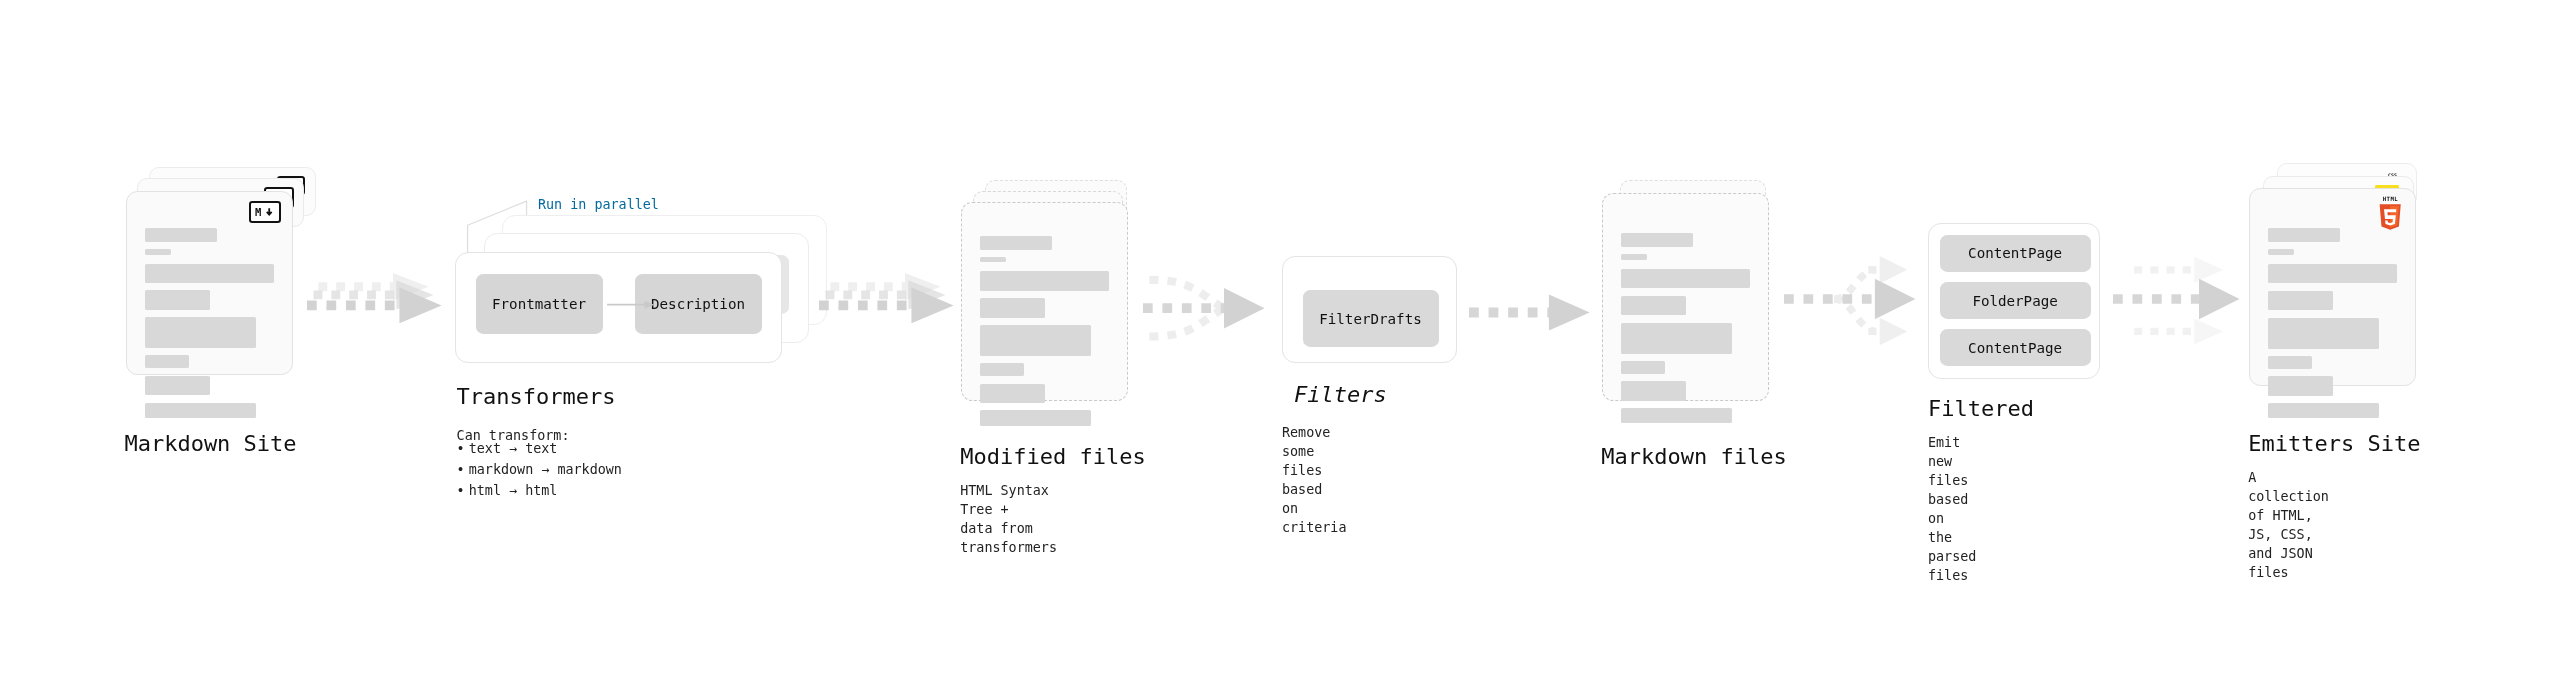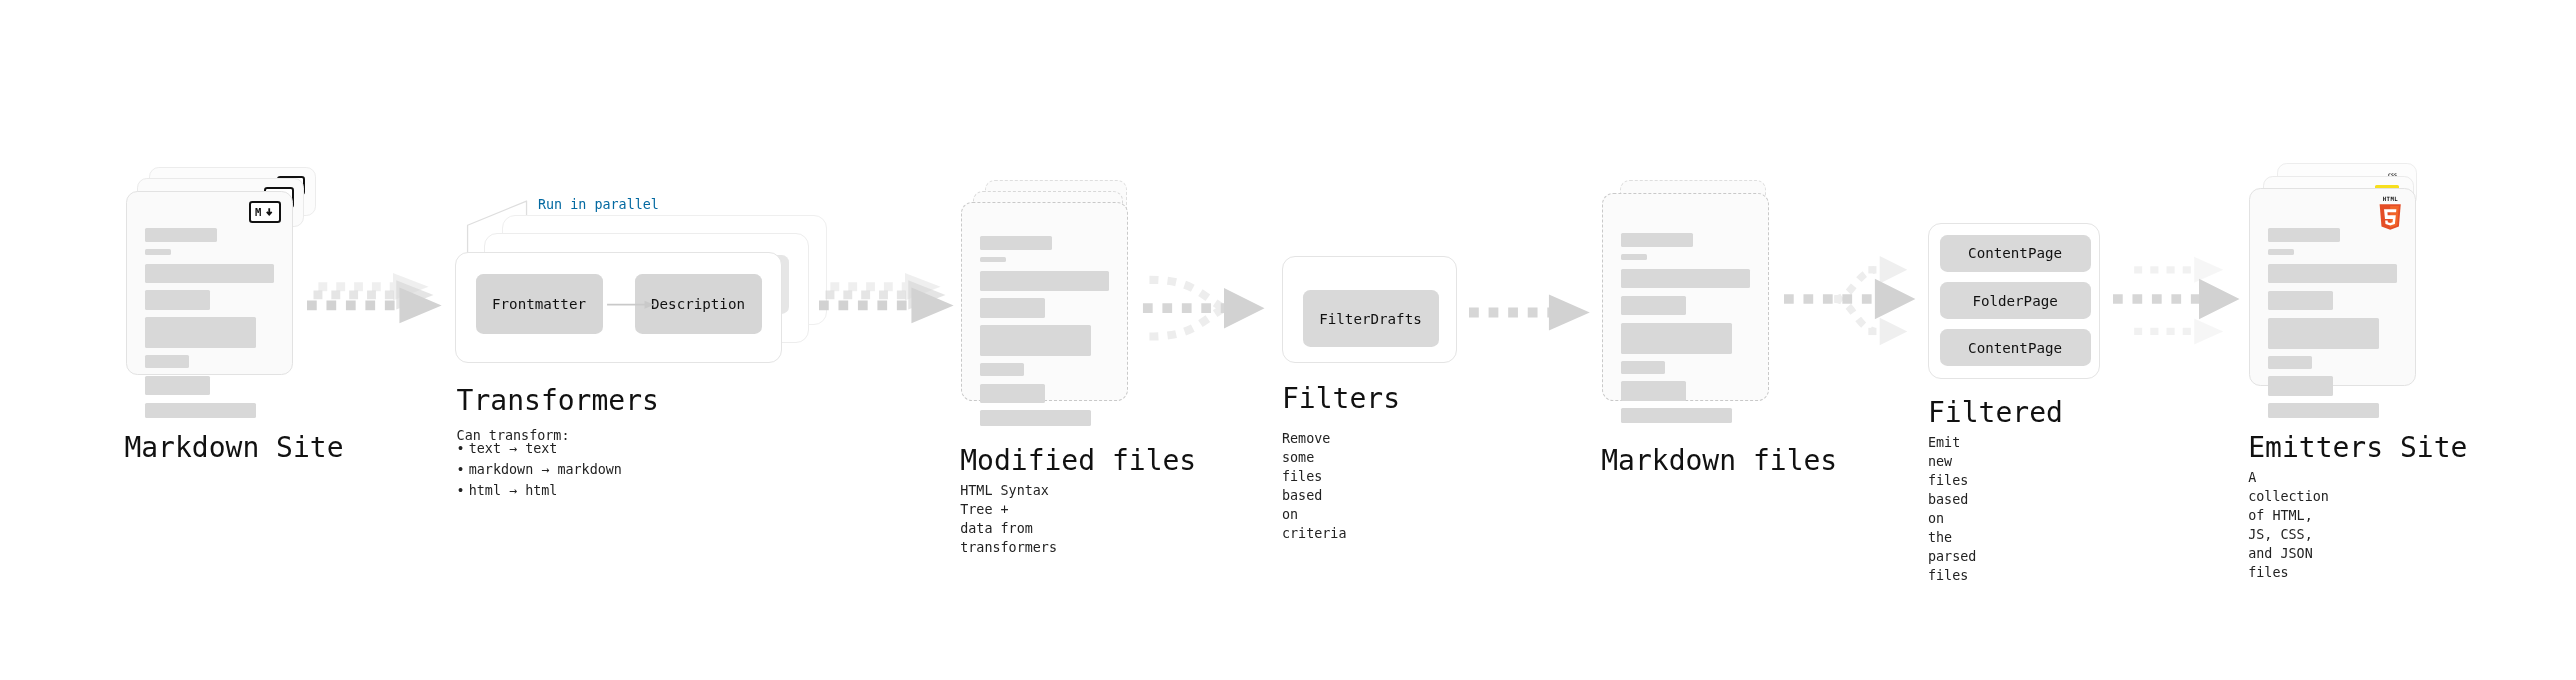--- a/index.html
+++ b/index.html
@@ -20,21 +20,21 @@
 
   
   .h5{width:28px;height:32.5px;position:relative;}
   .h5 .cap{font-size:5.7px;font-weight:700;letter-spacing:0.4px;color:#111;text-align:center;line-height:6.5px;}
   .js-badge{width:24.4px;height:14.6px;background:#f7df1e;border-radius:1.6px;}
   .css-badge{width:21px;height:9.8px;position:relative;}
   .css-badge .cssword{font-size:4.9px;font-weight:700;color:#111;text-align:center;line-height:5.7px;}
   .css-badge .bar{height:2.4px;background:#264de4;border-radius:0.8px;}
 
   
-  .stage-title{font-size:28px;font-weight:400;color:#111;letter-spacing:0px;white-space:nowrap;}
+  .stage-title{font-size:22px;font-weight:400;color:#111;letter-spacing:0px;white-space:nowrap;}
   .stage-desc{font-size:13.4px;color:#222;line-height:1.42;white-space:pre-line;margin-top:9.8px;}
   .bullets{font-size:13.4px;color:#222;line-height:1.56;margin-top:3.3px;}
   .bullets .bl{padding-left:11.4px;}
 
   
   .gbox{position:absolute;border:1.2px solid #e4e4e4;border-radius:13px;background:#fff;box-sizing:border-box;}
   .pill{position:absolute;background:#d9d9d9;border-radius:7.3px;display:flex;align-items:center;justify-content:center;font-size:14.2px;color:#111;box-sizing:border-box;white-space:nowrap;}
 
   .parallel-label{position:absolute;font-size:13.4px;color:#0369a1;white-space:nowrap;}
 
@@ -191,22 +191,22 @@
   <path d="M14 22 C 66 22, 74 38, 104 56" stroke="#ededed" stroke-width="10" fill="none" stroke-dasharray="11 11" stroke-linecap="butt"></path>
   <path d="M14 92 C 66 92, 74 76, 104 58" stroke="#ededed" stroke-width="10" fill="none" stroke-dasharray="11 11" stroke-linecap="butt"></path>
   <line x1="6" y1="57" x2="112" y2="57" stroke="#d6d6d6" stroke-width="12" stroke-dasharray="12 12"></line>
   <polygon points="106,32 156,57 106,82" fill="#d2d2d2"></polygon>
 </svg>
 
 <div class="stage" style="left:1282px;top:256px;">
   <div class="gbox" style="position:absolute;left:0;top:0;width:175px;height:107px;">
     <div class="pill" style="left:19.5px;top:25px;width:136px;height:57px;background:#d9d9d9;margin-top:8px;">FilterDrafts</div>
   </div>
-  <div class="stage-title" style="position:absolute;left:0px;top:126px;">Filters</div>
-  <div class="stage-desc" style="position:absolute;left:0px;top:163px;">Remove some files based
+  <div class="stage-title" style="position:absolute;left:12px;top:126px;font-style:italic;">Filters</div>
+  <div class="stage-desc" style="position:absolute;left:0px;top:157px;">Remove some files based
 on criteria</div>
 </div>
 
 <svg class="abs" style="left:1469px;top:288px;" width="124" height="49" viewBox="0 0 152 60">
   <line x1="0" y1="30" x2="104" y2="30" stroke="#d6d6d6" stroke-width="12" stroke-dasharray="12 12"></line>
   <polygon points="98,8 148,30 98,52" fill="#d2d2d2"></polygon>
 </svg>
 
 <div class="stage" style="left:1602px;top:180px;">
   <div class="doccard dashed" style="position:absolute;left:18px;top:0px;width:146px;height:37px;border-radius:9.8px;border-color:#dedede;"></div>

